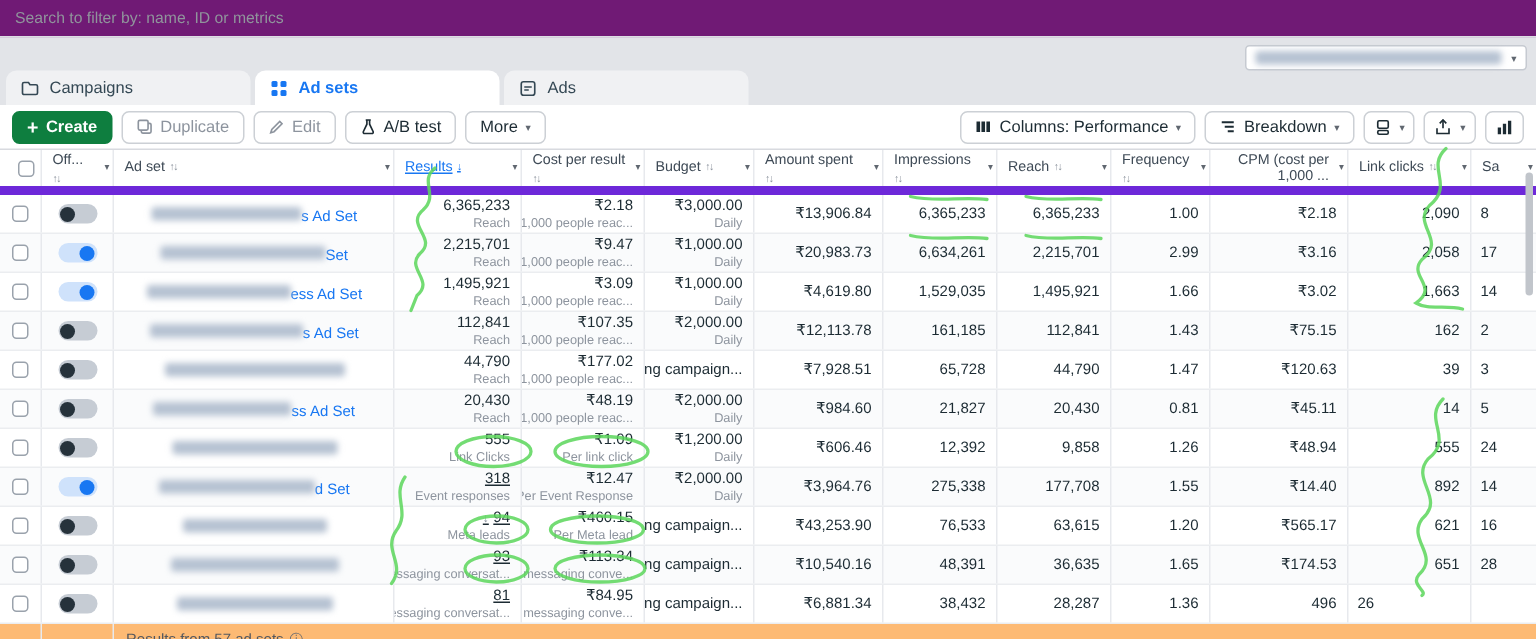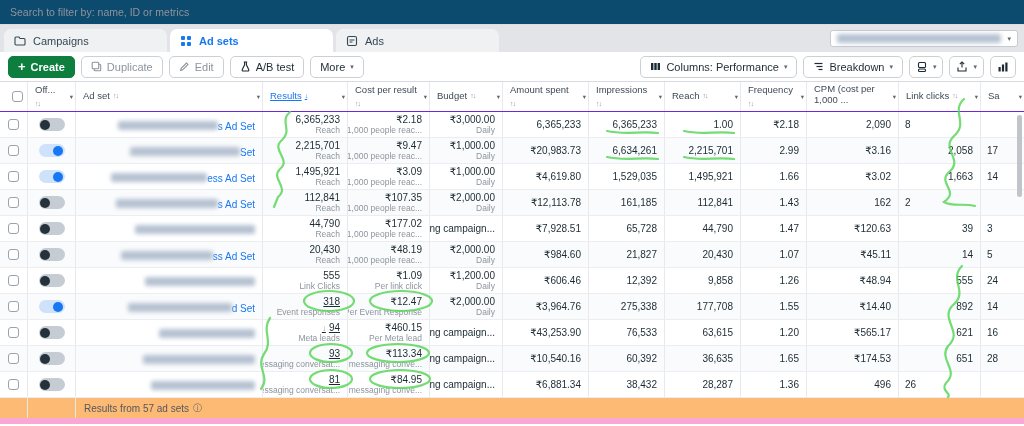--- a/index.html
+++ b/index.html
@@ -1,49 +1,49 @@
 <!DOCTYPE html>
 <html style="--accent: #1877f2; --green: #0e7e3f; --marker: #5bd65b;"><head>
 <meta charset="utf-8">
 <style>
   * { margin:0; padding:0; box-sizing:border-box; }
   html,body { width:1024px; height:426px; overflow:hidden; }
   body { font-family:"Liberation Sans","DejaVu Sans",sans-serif; background:#fff; color:#1c2b33; position:relative; }
 
   
-  .searchbar { height:25px; background:#0c4a6e; border-bottom:1px solid #dcdee3; display:flex; align-items:center; padding:0 10px; }
+  .searchbar { height:25px; background:#701a75; border-bottom:1px solid #dcdee3; display:flex; align-items:center; padding:0 10px; }
   .searchbar .ph { color:#90949c; font-size:10.5px; }
 
   
-  .tabrow { height:27px; background:#e2e4e8; display:flex; align-items:flex-end; padding:0 0 0 4px; position:relative; }
+  .tabrow { height:45px; background:#e2e4e8; display:flex; align-items:flex-end; padding:0 0 0 4px; position:relative; }
   .tab { width:163px; height:23px; background:#f0f1f3; border-radius:7px 7px 0 0; display:flex; align-items:center; gap:7px; padding:0 10px; margin-right:3px; font-size:11px; color:#344854; cursor:default; }
   .tab.active { background:#ffffff; color:var(--accent); font-weight:bold; }
   .tab svg { flex:0 0 auto; }
   .account-dd { position:absolute; right:6px; top:5px; width:188px; height:17px; background:#fff; border:1px solid #c6cad1; border-radius:3px; display:flex; align-items:center; padding:0 6px; gap:6px; }
   .account-dd .blur { flex:1; }
   .ddcaret { font-size:7px; color:#606770; }
 
   
   .toolbar { height:30px; background:#fff; border-bottom:1px solid #d8dadf; display:flex; align-items:center; padding:0 8px; gap:6px; }
   .btn { height:22px; display:inline-flex; align-items:center; gap:5px; padding:0 9px; border:1px solid #ccd0d5; border-radius:5px; background:#fff; font-size:11px; color:#1c2b33; white-space:nowrap; }
   .btn.gray { color:#8d949e; }
   .btn.create { background:var(--green); border-color:var(--green); color:#fff; font-weight:bold; }
   .btn .plus { font-size:13px; font-weight:bold; line-height:1; }
   .tb-right { margin-left:auto; display:flex; align-items:center; gap:6px; }
   .iconbtn { padding:0 6px; }
 
   
   .table { background:#fff; }
   .thead, .tr { display:grid; grid-template-columns:28px 48px 187px 85px 82px 73px 86px 76px 76px 66px 92px 82px 44px; }
-  .thead { height:30px; background:#fff; border-bottom:1px solid #6d28d9; }
+  .thead { height:30px; background:#fff; border-bottom:6px solid #6d28d9;text-align:right; }
   .tr { height:26px; background:#fff; border-bottom:1px solid #ebedf0; }
   .tr:nth-child(even) { background:#fafbfc; }
   .c { border-right:1px solid #e7e9ed; display:flex; flex-direction:column; justify-content:center; align-items:flex-end; padding:1px 7px; overflow:hidden; position:relative; }
   .c.ck, .c.tgl { align-items:center; justify-content:center; flex-direction:row; padding:0; }
-  .c.nm { flex-direction:row; justify-content:flex-end; align-items:center; gap:1px; padding-left:8px; }
+  .c.nm { flex-direction:row; justify-content:center; align-items:center; gap:1px; padding-left:8px; }
   .c.ex { align-items:flex-start; padding-left:6px; }
   .th { flex-direction:row; align-items:center; justify-content:flex-start; font-size:9.5px; color:#3e4a56; gap:3px; flex-wrap:wrap; padding:2px 12px 2px 7px; line-height:1.15; }
   .hcaret { position:absolute; right:2px; top:50%; transform:translateY(-50%); font-size:6.5px; color:#606770; }
   .sort { font-size:7px; color:#8d949e; letter-spacing:-1px; white-space:nowrap; }
   .sorted { color:var(--accent);text-decoration:underline; }
   .val { font-size:10px; color:#1c2b33; white-space:nowrap; }
   .val.link { text-decoration:underline; }
   .sub { font-size:8.5px; color:#8d949e; white-space:nowrap; }
   .tail { color:var(--accent); font-size:10px; white-space:nowrap; }
   .dlicon { font-size:8px; color:#8d949e; margin-right:3px; }
@@ -272,20 +272,23 @@
         </div>
         <div class="c">
           <span class="val">₹2.18</span>
           <span class="sub">Per 1,000 people reac...</span>
         </div>
         <div class="c">
           <span class="val">₹3,000.00</span>
           <span class="sub">Daily</span>
         </div>
         <div class="c">
+          <span class="val">₹13,906.84</span>
+        </div>
+        <div class="c">
           <span class="val">6,365,233</span>
         </div>
         <div class="c">
           <span class="val">6,365,233</span>
         </div>
         <div class="c">
           <span class="val">1.00</span>
         </div>
         <div class="c">
           <span class="val">₹2.18</span>
@@ -419,20 +422,23 @@
         <div class="c">
           <span class="val">161,185</span>
         </div>
         <div class="c">
           <span class="val">112,841</span>
         </div>
         <div class="c">
           <span class="val">1.43</span>
         </div>
         <div class="c">
+          <span class="val">₹75.15</span>
+        </div>
+        <div class="c">
           <span class="val">162</span>
         </div>
         <div class="c ex">
           <span class="val">2</span>
         </div>
       </div>
       <div class="tr">
         <div class="c ck">
           <span class="cb"></span>
         </div>
@@ -504,21 +510,21 @@
         <div class="c">
           <span class="val">₹984.60</span>
         </div>
         <div class="c">
           <span class="val">21,827</span>
         </div>
         <div class="c">
           <span class="val">20,430</span>
         </div>
         <div class="c">
-          <span class="val">1.07</span>
+          <span class="val">0.81</span>
         </div>
         <div class="c">
           <span class="val">₹45.11</span>
         </div>
         <div class="c">
           <span class="val">14</span>
         </div>
         <div class="c ex">
           <span class="val">5</span>
         </div>
@@ -680,21 +686,21 @@
           <span class="val">₹113.34</span>
           <span class="sub">Per messaging conve...</span>
         </div>
         <div class="c">
           <span class="val">Using campaign...</span>
         </div>
         <div class="c">
           <span class="val">₹10,540.16</span>
         </div>
         <div class="c">
-          <span class="val">60,392</span>
+          <span class="val">48,391</span>
         </div>
         <div class="c">
           <span class="val">36,635</span>
         </div>
         <div class="c">
           <span class="val">1.65</span>
         </div>
         <div class="c">
           <span class="val">₹174.53</span>
         </div>

